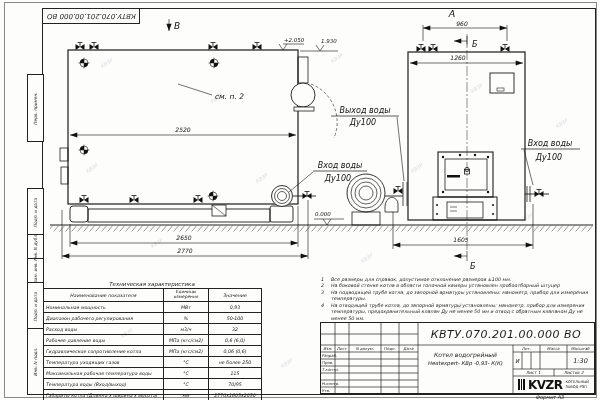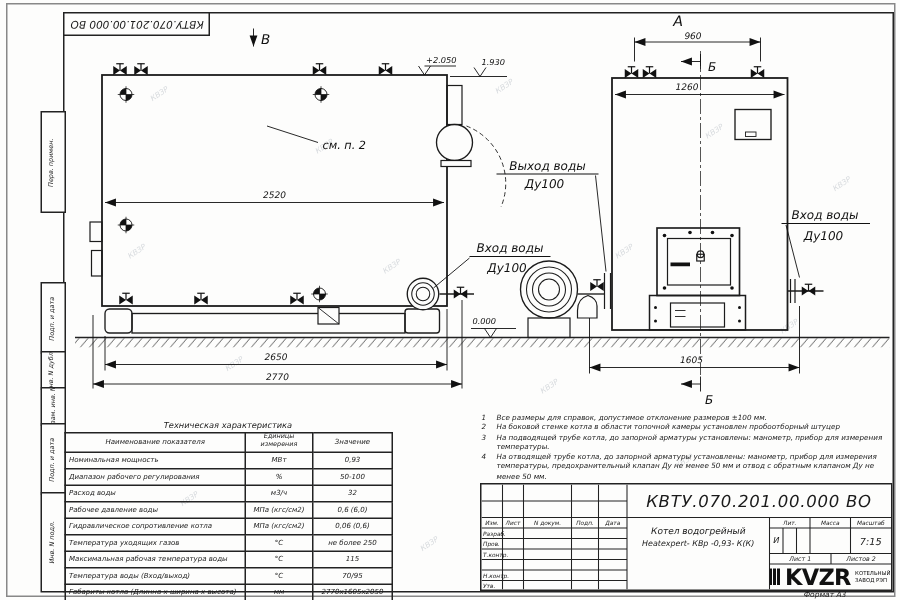--- a/index.html
+++ b/index.html
@@ -20,21 +20,21 @@
   .tech .hd td{height:12px;text-align:center}
   .tech .u2{font-size:4.3px;line-height:1.1}
   .notes{left:321px;top:277px;width:273px;font-size:4.8px;font-style:italic;line-height:1.35}
   .note{display:flex}
   .note .n{width:10px;flex:none}
   .tb{left:320px;top:322px;width:275px;height:72px;border:1.3px solid #222;box-sizing:border-box;font-style:italic;background:#fdfdfc}
   .tb .t{position:absolute;display:flex;align-items:center;justify-content:center;overflow:hidden;white-space:nowrap}
   .fmt{left:505px;top:394px;width:90px;text-align:center;font-size:5px;font-style:italic}
   .logo-row{display:flex;align-items:center;justify-content:center;gap:3px;font-style:normal}
   .logo-mark{width:7px;height:11px;background:repeating-linear-gradient(90deg,#111 0 1.6px,#fdfdfc 1.6px 2.6px)}
-  .logo-kvzr{font-weight:bold;font-size:15px;letter-spacing:-.5px;color:#111}
+  .logo-kvzr{font-weight:bold;font-size:12px;letter-spacing:-.5px;color:#111}
   .logo-co{font-size:3.6px;line-height:1.2;color:#111;text-align:left}
 </style>
 </head>
 <body>
 
 <div class="page">
 
   <span class="wm" style="left:100px;top:60px">КВЗР</span>
   <span class="wm" style="left:210px;top:95px">КВЗР</span>
   <span class="wm" style="left:330px;top:55px">КВЗР</span>
@@ -351,21 +351,21 @@
     <span class="t" style="left:1px;top:36px;width:27px;height:7px;font-size:3.9px;justify-content:flex-start">Пров.</span>
     <span class="t" style="left:1px;top:43px;width:27px;height:7px;font-size:3.9px;justify-content:flex-start">Т.контр.</span>
     <span class="t" style="left:1px;top:57px;width:27px;height:7px;font-size:3.9px;justify-content:flex-start">Н.контр.</span>
     <span class="t" style="left:1px;top:64px;width:27px;height:7px;font-size:3.9px;justify-content:flex-start">Утв.</span>
     <span class="t" style="left:97px;top:26px;width:95px;height:10px;font-size:6px">Котел водогрейный</span>
     <span class="t" style="left:97px;top:35px;width:95px;height:10px;font-size:5.3px">Heatexpert- КВр -0,93- К(К)</span>
     <span class="t" style="left:192px;top:22px;width:27px;height:7px;font-size:3.9px">Лит.</span>
     <span class="t" style="left:219px;top:22px;width:27px;height:7px;font-size:3.9px">Масса</span>
     <span class="t" style="left:246px;top:22px;width:27px;height:7px;font-size:3.9px">Масштаб</span>
     <span class="t" style="left:192px;top:29px;width:9px;height:17px;font-size:5.5px">И</span>
-    <span class="t" style="left:246px;top:29px;width:27px;height:17px;font-size:6.5px">7:15</span>
+    <span class="t" style="left:246px;top:29px;width:27px;height:17px;font-size:6.5px">1:30</span>
     <span class="t" style="left:192px;top:46px;width:41px;height:7px;font-size:4.2px">Лист 1</span>
     <span class="t" style="left:233px;top:46px;width:40px;height:7px;font-size:4.2px">Листов 2</span>
     <div class="t logo-row" style="left:192px;top:53px;width:81px;height:17px">
       <span class="logo-mark"></span>
       <span class="logo-kvzr">KVZR</span>
       <span class="logo-co"><span>КОТЕЛЬНЫЙ</span><br><span>ЗАВОД РЭП</span></span>
     </div>
   </div>
 
   <div class="abs fmt">Формат  А3</div>

